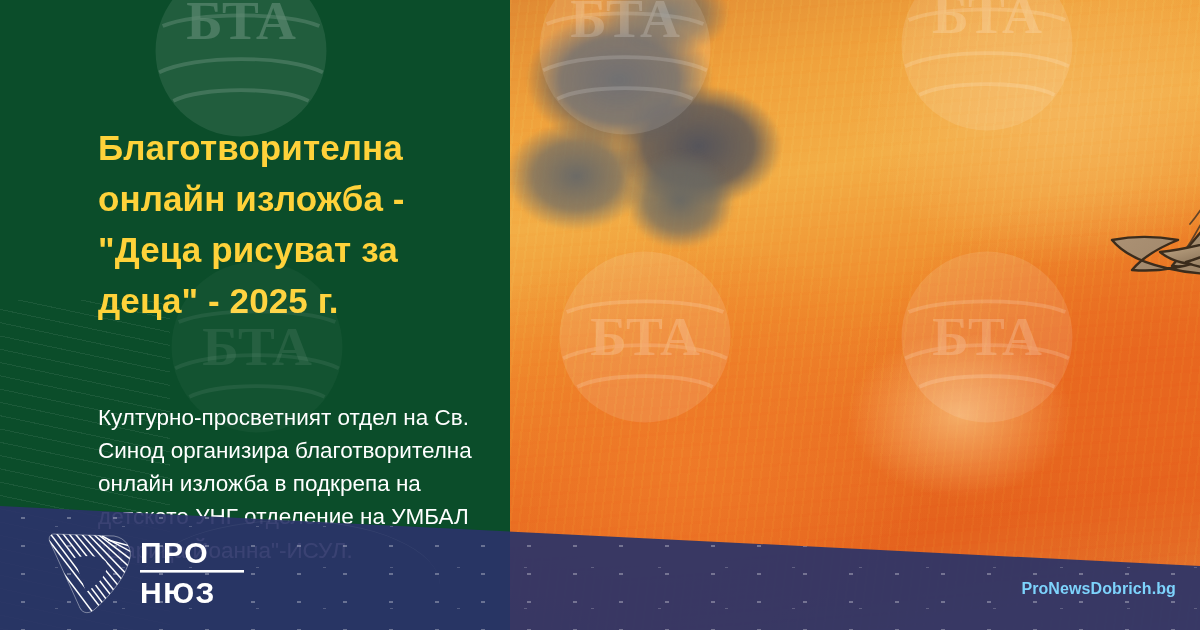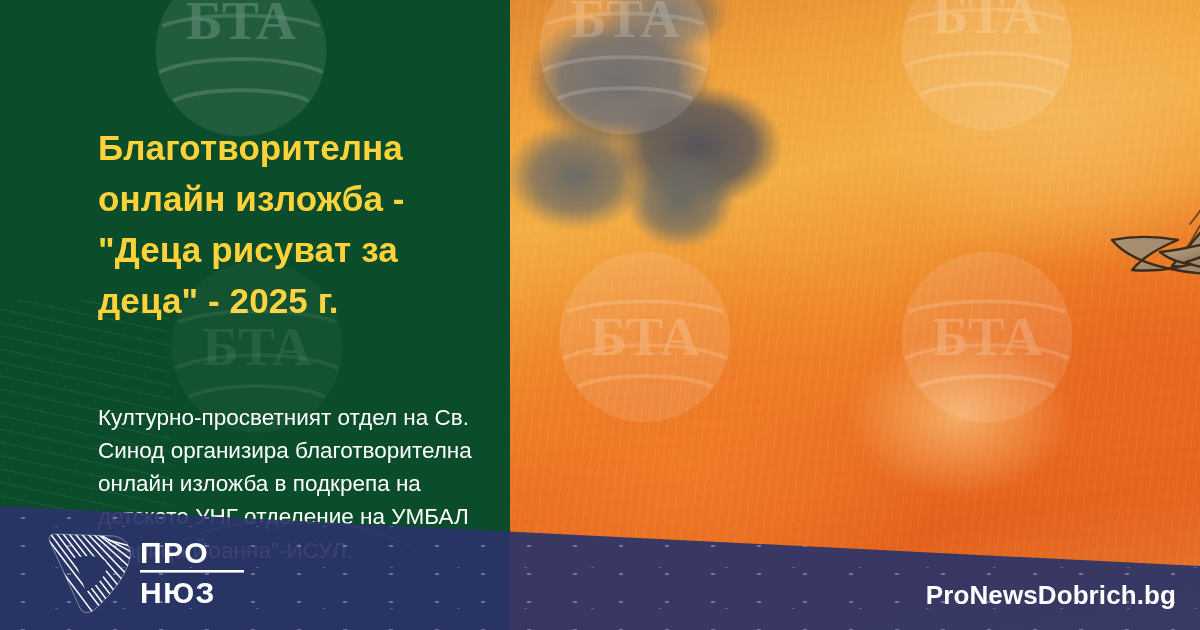--- a/index.html
+++ b/index.html
@@ -93,21 +93,21 @@
     position:absolute;left:140px;top:520px;width:300px;height:130px;
     border-radius:50%;
     border-top:1px solid rgba(255,255,255,.07);
     opacity:.8;
   }
 
   .logo{position:absolute;left:40px;top:528px;width:95px;height:88px;}
   .logotext{position:absolute;left:140px;top:535px;width:120px;height:75px;}
   .sitename{
     position:absolute;right:24px;top:580px;
-    color:#ffffff;font-size:26px;font-weight:bold;letter-spacing:.1px;
+    color:#7dd3fc;font-size:16px;font-weight:bold;letter-spacing:.1px;
     text-align:left;
   }
 </style>
 </head>
 <body>
 
 <div class="card">
 
   <div class="photo">
     <div class="paper"></div>

